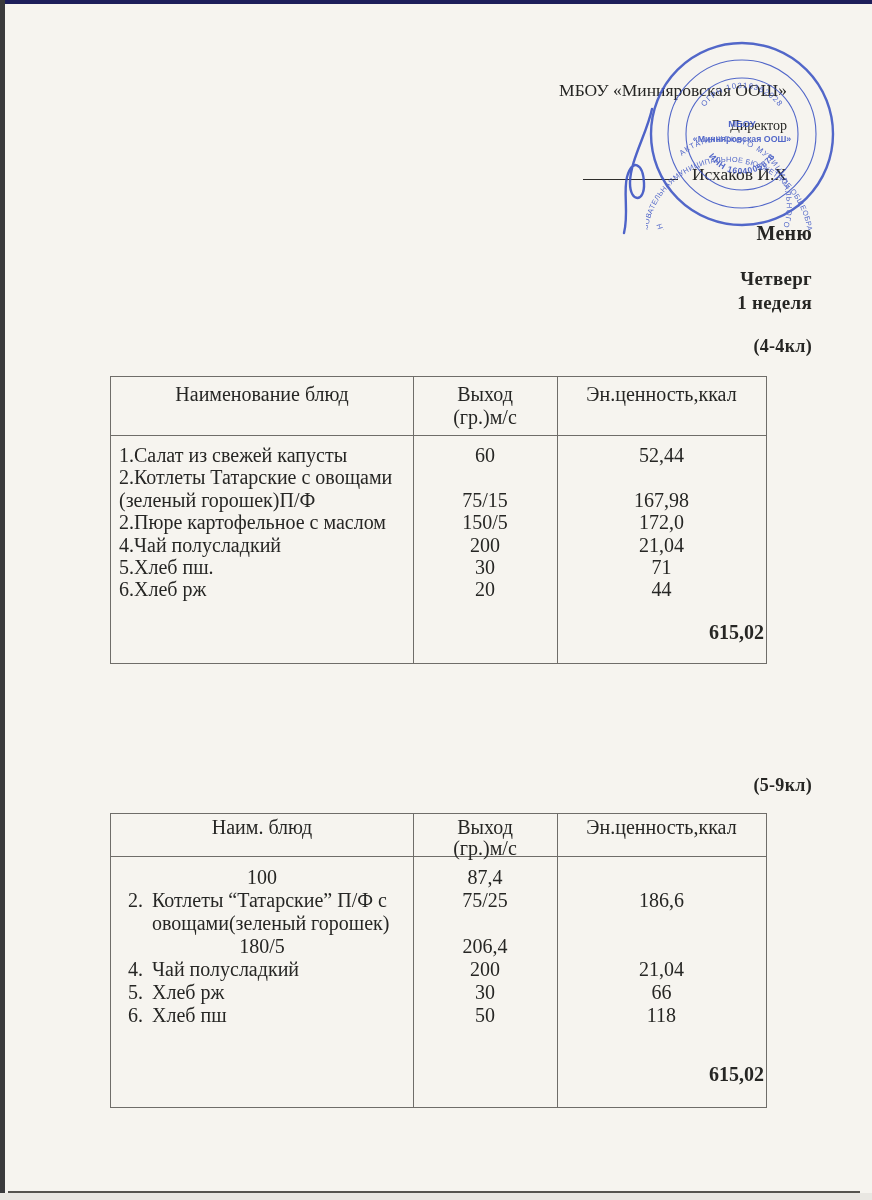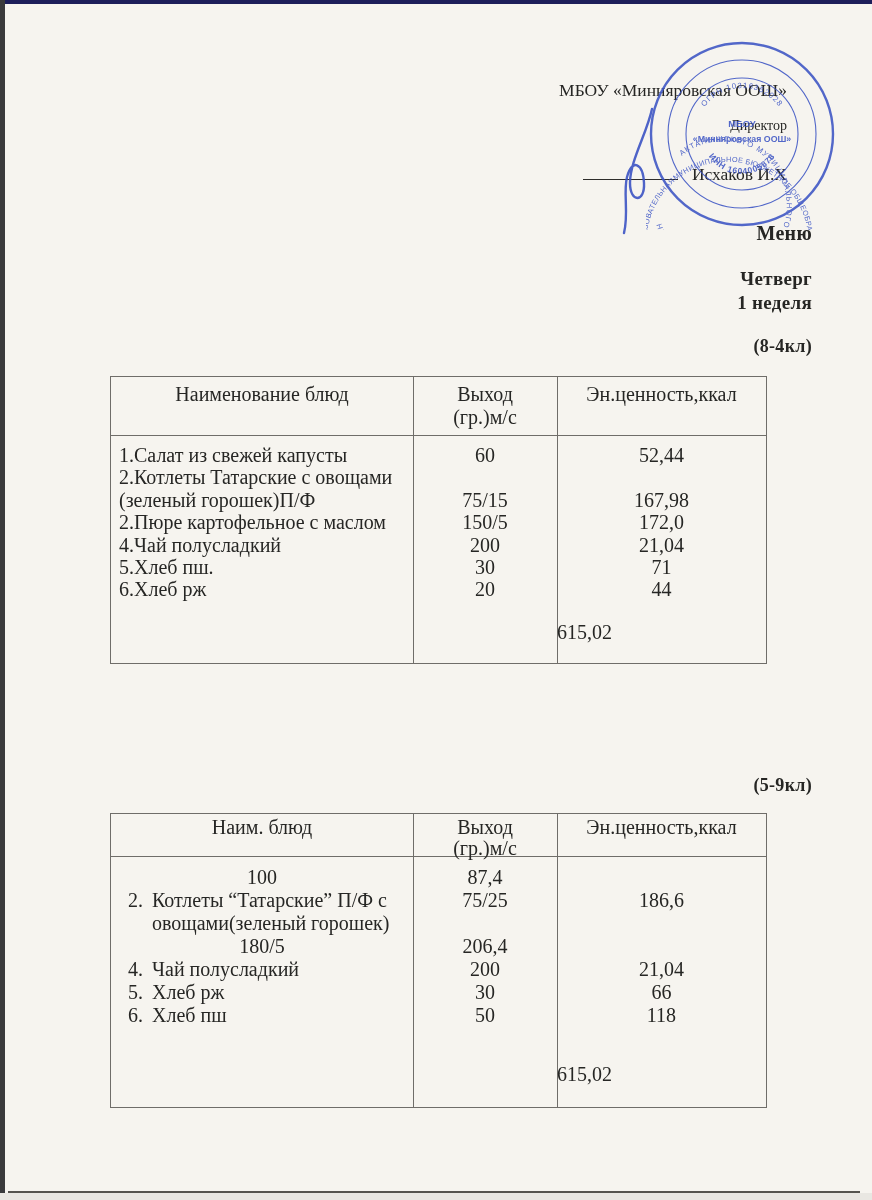--- a/index.html
+++ b/index.html
@@ -46,21 +46,21 @@
   .tbody{position:absolute;left:0;right:0}
   .t1 .tbody{top:60px;padding-top:7px}
   .t2 .tbody{top:44px;padding-top:8px}
   .t-line{display:grid;grid-template-columns:302px 144px 1fr}
   .t1 .t-line{line-height:22.4px}
   .t2 .t-line{line-height:23px}
   .c.mid{text-align:center}
   .t1 .c.name{padding-left:8px}
   .t2 .c.name{padding-left:17px}
   .t2 .num{display:inline-block;width:24px}
-  .total{position:absolute;left:446px;width:207px;text-align:left;font-weight:normal}
+  .total{position:absolute;left:446px;width:207px;text-align:right;font-weight:bold}
   .t1 .total{top:244px}
   .t2 .total{top:249px}
 </style>
 </head>
 <body>
 
 <div class="edge-top"></div>
 <div class="edge-left"></div>
 <div class="edge-bottom-line"></div>
 <div class="edge-bottom"></div>
@@ -97,21 +97,21 @@
   <text font-size="8.4" font-weight="bold" fill="#3c54c4" letter-spacing="0.8" font-family="Liberation Sans, sans-serif" text-anchor="middle">
     <textPath href="#arcInn" startOffset="50%">ИНН 1604005878</textPath>
   </text>
   <text x="96" y="89" text-anchor="middle" font-size="9.4" font-weight="bold" fill="#3c54c4" font-family="Liberation Sans, sans-serif">МБОУ</text>
   <text x="96" y="104" text-anchor="middle" font-size="8.8" font-weight="bold" fill="#3c54c4" font-family="Liberation Sans, sans-serif">«Минняровская ООШ»</text>
 </svg>
 
 <div class="center-line t-menu">Меню</div>
 <div class="center-line t-day">Четверг</div>
 <div class="center-line t-week">1 неделя</div>
-<div class="center-line cap1">(8-4кл)</div>
+<div class="center-line cap1">(4-4кл)</div>
 <div class="center-line cap2">(5-9кл)</div>
 
 <div class="tbl t1">
   <div class="vl vl1"></div>
   <div class="vl vl2"></div>
   <div class="hl"></div>
   <div class="thead">
     <div>Наименование блюд</div>
     <div>
       <div>Выход</div>

